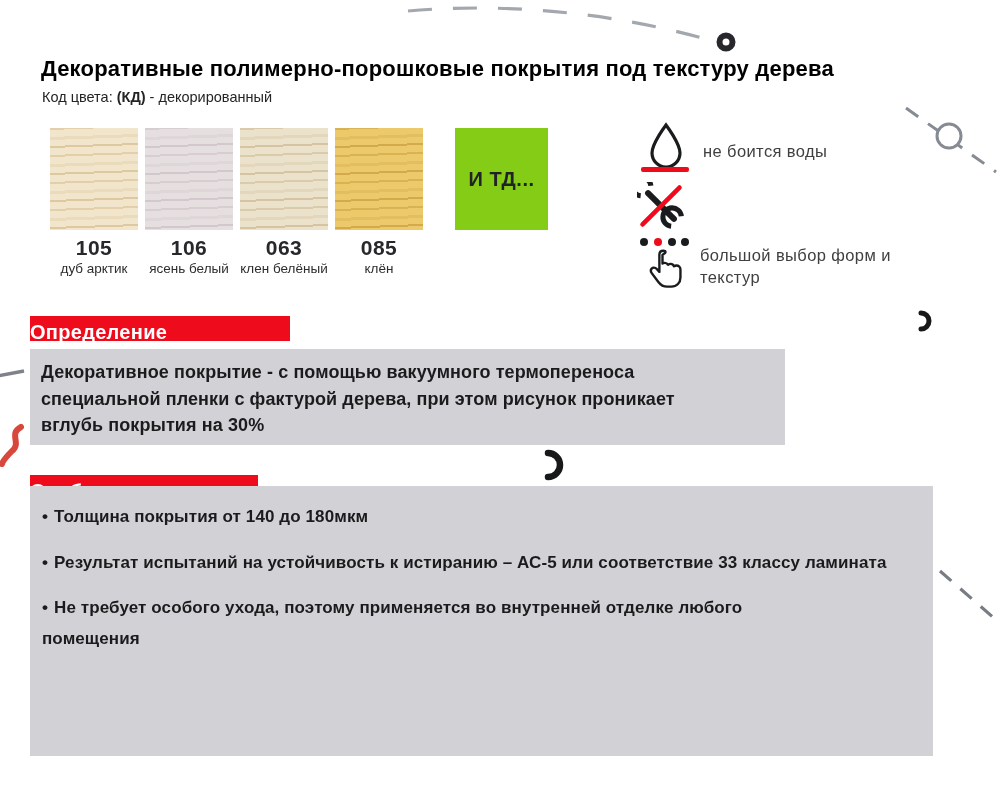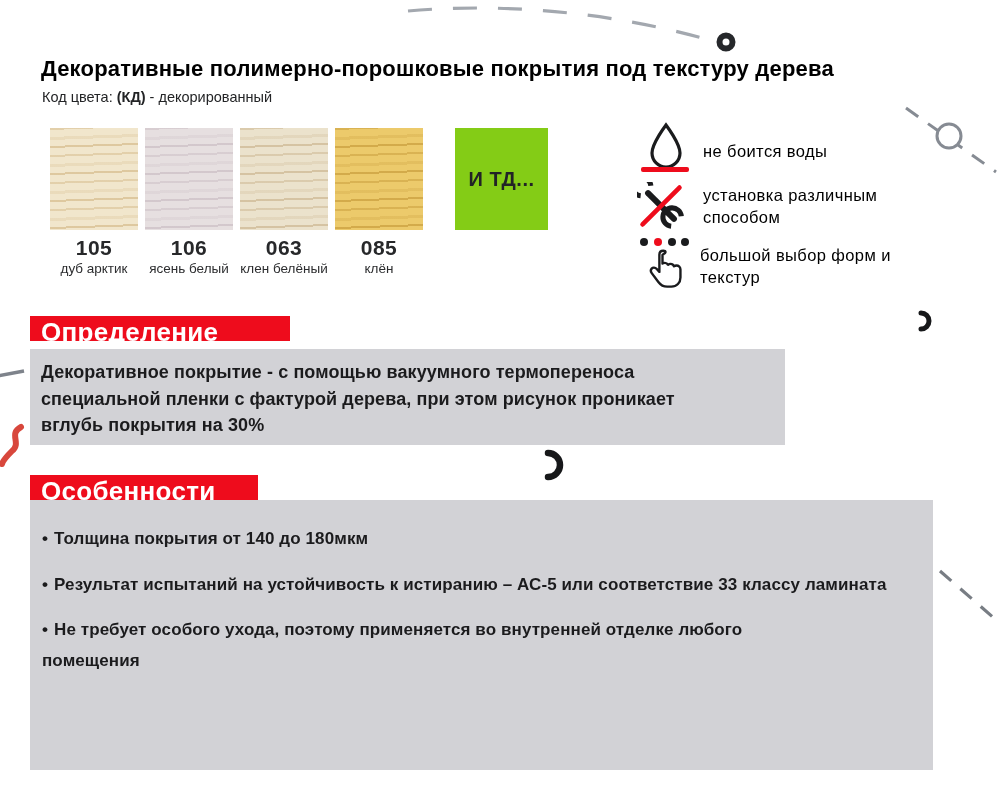--- a/index.html
+++ b/index.html
@@ -17,31 +17,31 @@
 
   
   .swatch { position:absolute; top:128px; width:88px; height:102px; }
   .swatch-label { position:absolute; top:236px; width:88px; text-align:center; }
   .swatch-code { font-size:21px; font-weight:700; color:#27282a; letter-spacing:.5px; }
   .swatch-name { font-size:13.5px; color:#2c2d2f; margin-top:1px; white-space:nowrap; }
   .etc-box { position:absolute; left:455px; top:128px; width:93px; height:102px; background:#84cc16;
              display:flex; align-items:center; justify-content:center; font-size:20px; font-weight:700; color:#222326; letter-spacing:.5px;}
 
   
-  .feat-label { position:absolute; font-size:16.5px; color:#000000; letter-spacing:.4px; line-height:1.35; font-weight:500; }
+  .feat-label { position:absolute; font-size:16.5px; color:#404040; letter-spacing:.4px; line-height:1.35; font-weight:500; }
   .icon-abs { position:absolute; }
   .drop-underline { position:absolute; left:641px; top:167px; width:48px; height:5px; background:#ee0c1c; border-radius:2px; }
 
   
   .sec-header { position:absolute; left:30px; height:25px; background:#ee0c1c; color:#ffffff;
-                font-size:26px; font-weight:800; line-height:33px; padding-left:11px; letter-spacing:.3px; }
+                font-size:20px; font-weight:800; line-height:33px; letter-spacing:.3px; }
   .sec-box { position:absolute; left:30px; background:#d2d2d6; color:#1b1b1d; }
   .def-box { top:349px; width:755px; height:96px; padding:10px 14px 0 11px; }
   .def-text { font-size:18px; font-weight:700; line-height:1.48; max-width:700px; letter-spacing:.1px; }
-  .feat-box { top:500px; width:903px; height:270px; padding:24px 20px 0 12px; }
+  .feat-box { top:486px; width:903px; height:270px; padding:16px 20px 0 12px; }
   .bullet { font-size:17px; font-weight:700; line-height:1.8; margin-bottom:15px; letter-spacing:.1px; }
   .bullet .blt { margin-right:6px; }
   .bullet.w2 { max-width:900px; }
   .bullet.w4 { max-width:780px;margin-top:6px; }
 </style>
 </head>
 <body>
 
 <div class="page">
 
@@ -90,21 +90,20 @@
   </svg>
   <div class="drop-underline"></div>
   <div class="feat-label" style="left:703px; top:140px">не боится воды</div>
 
   <svg class="icon-abs" style="left:637px; top:182px" width="48" height="48" viewBox="0 0 52 52">
     <path d="M15,4 A10,10 0 1 0 4,15" fill="none" stroke="#1a1b1d" stroke-width="5.5"></path>
     <path d="M12,12 L40,40" stroke="#1a1b1d" stroke-width="6.5" stroke-linecap="round"></path>
     <path d="M48,37 A10,10 0 1 0 37,48" fill="none" stroke="#1a1b1d" stroke-width="5.5"></path>
     <path d="M6,46 L46,6" stroke="#ee0c1c" stroke-width="5" stroke-linecap="round"></path>
   </svg>
-  <div class="feat-label" style="left:703px; top:184px; width:230px">установка различным способом</div>
 
   <svg class="icon-abs" style="left:639px; top:236px" width="50" height="12" viewBox="0 0 50 12">
     <circle cx="5" cy="6" r="4" fill="#1a1b1d"></circle>
     <circle cx="19" cy="6" r="4" fill="#ee0c1c"></circle>
     <circle cx="33" cy="6" r="4" fill="#1a1b1d"></circle>
     <circle cx="46" cy="6" r="4" fill="#1a1b1d"></circle>
   </svg>
   <svg class="icon-abs" style="left:645px; top:248px" width="42" height="46" viewBox="0 0 44 50">
     <path d="M19,3 c-2.6,0 -4.2,1.9 -4.2,4.3 V26 l-3.1,-3.4 c-1.5,-1.6 -4,-1.7 -5.3,-0.2
              c-1.2,1.4 -1,3.4 0.1,4.9 l7.2,9.6 c2.3,3.1 5.4,5.1 9.6,5.1 h4.6 c5.8,0 9.8,-4.2 9.8,-10

